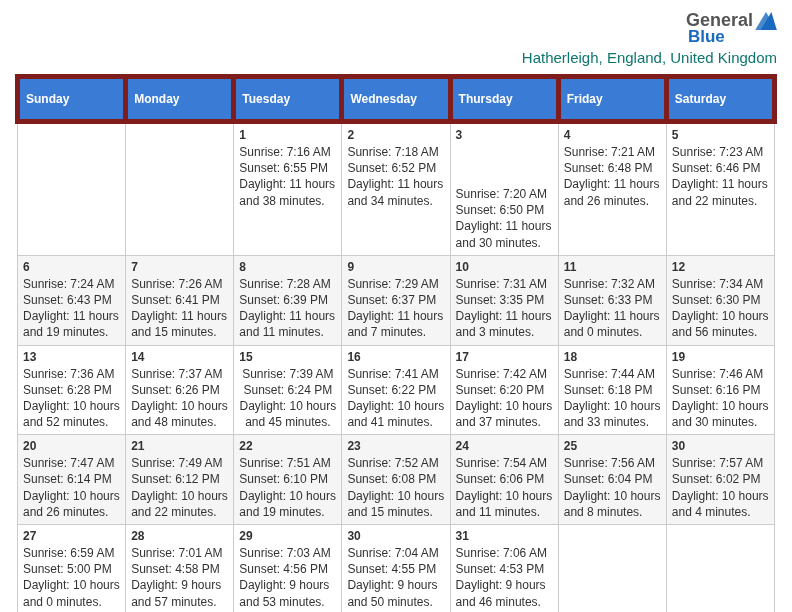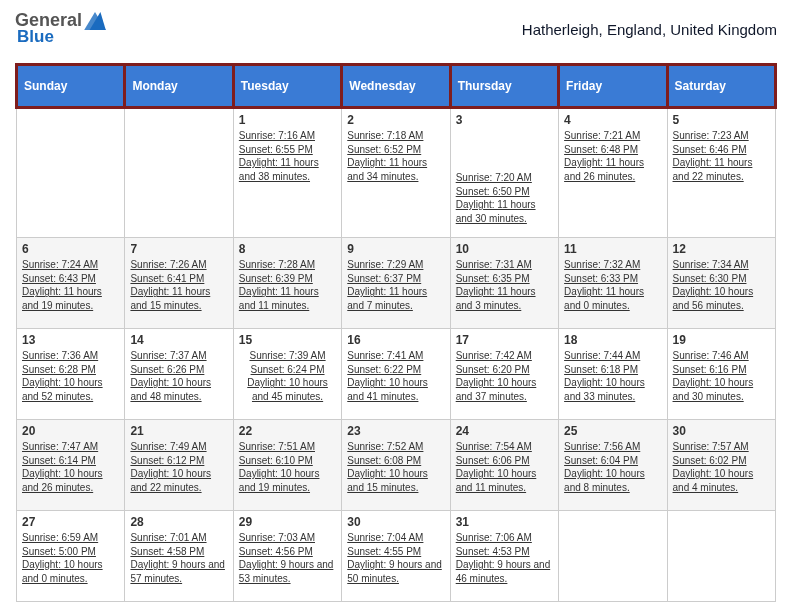--- a/index.html
+++ b/index.html
@@ -13,22 +13,23 @@
     .page {
       width: 792px;
       height: 612px;
       padding: 10px 15px;
       display: flex;
       flex-direction: column;
     }
     .header {
       display: flex;
       justify-content: space-between;
-      align-items: center;
-      margin-bottom: 16px;
+      align-items: flex-end;
+      margin-bottom: 8px;
+      flex-direction: column;
     }
     .logo {
       display: flex;
       flex-direction: column;
       align-items: flex-start;
     }
     .logo-text {
       display: flex;
       align-items: center;
       font-size: 18px;
@@ -46,57 +47,56 @@
       text-align: right;
     }
     .month-title {
       font-size: 32px;
       font-weight: bold;
       color: #333;
       line-height: 1;
     }
     .location {
       font-size: 15px;
-      color: #0f172a;
+      color: #0f766e;
       margin-top: 2px;
     }
     .calendar {
       flex: 1;
       border: 1px solid #ccc;
       border-collapse: collapse;
       width: 100%;
       table-layout: fixed;
     }
     .calendar th {
       background-color: #3a7bd5;
       color: #fff;
       text-align: left;
       padding: 13px 6px;
       font-size: 12px;
-      border: 3px solid #7f1d1d;
+      border: 5px solid #7f1d1d;
     }
     .calendar td {
       border: 1px solid #ccc;
       vertical-align: top;
       padding: 4px 5px;
       font-size: 10px;
       color: #333;
       height: 85px;
     }
     .day-num {
       font-size: 12px;
       font-weight: bold;
       display: block;
       margin-bottom: 2px;
     }
     .day-info {
-      font-size: 10px;
+      font-size: 12px;
       line-height: 1.35;
       color: #333;
-      text-decoration: underline;
     }
     .empty { background: #fff; }
     .row-alt td { background: #f5f5f5; }
     table {
       width: 100%;
       border-collapse: collapse;
     }
   </style>
 </head>
 <body>
@@ -186,21 +186,21 @@
           </td>
           <td>
             <span class="day-num">9</span>
             <div class="day-info" style="white-space: pre-line;">Sunrise: 7:29 AM
 Sunset: 6:37 PM
 Daylight: 11 hours and 7 minutes.</div>
           </td>
           <td>
             <span class="day-num">10</span>
             <div class="day-info" style="white-space: pre-line;">Sunrise: 7:31 AM
-Sunset: 6:35 PM
+Sunset: 3:35 PM
 Daylight: 11 hours and 3 minutes.</div>
           </td>
           <td>
             <span class="day-num">11</span>
             <div class="day-info" style="white-space: pre-line;">Sunrise: 7:32 AM
 Sunset: 6:33 PM
 Daylight: 11 hours and 0 minutes.</div>
           </td>
           <td>
             <span class="day-num">12</span>

